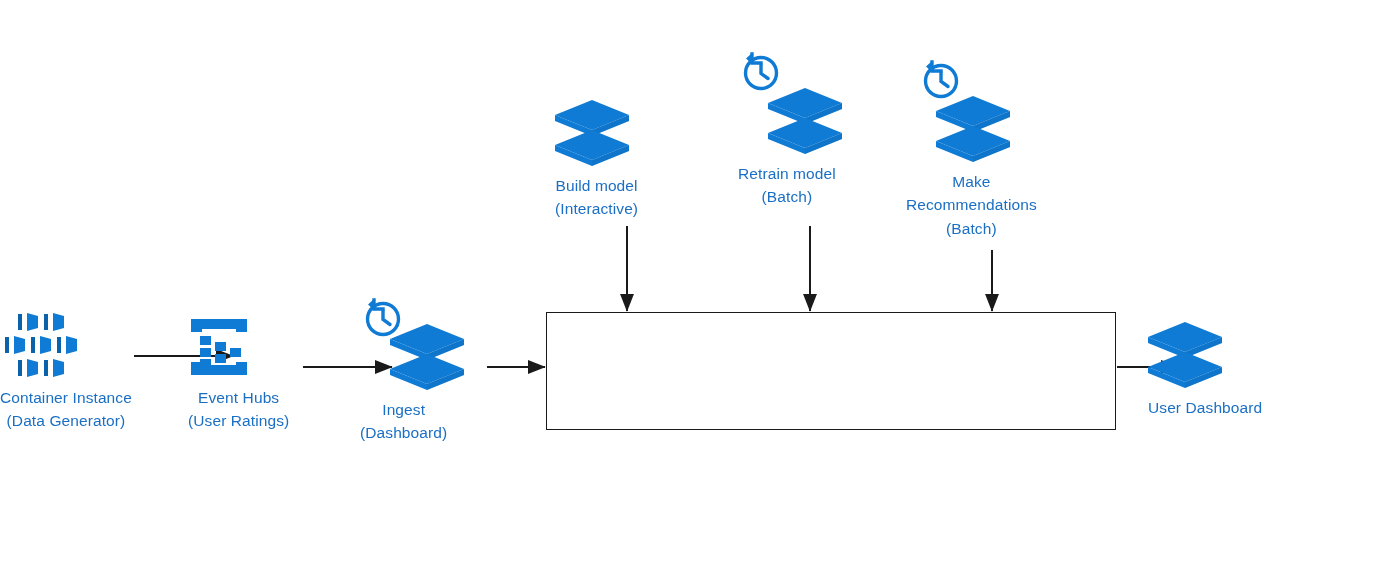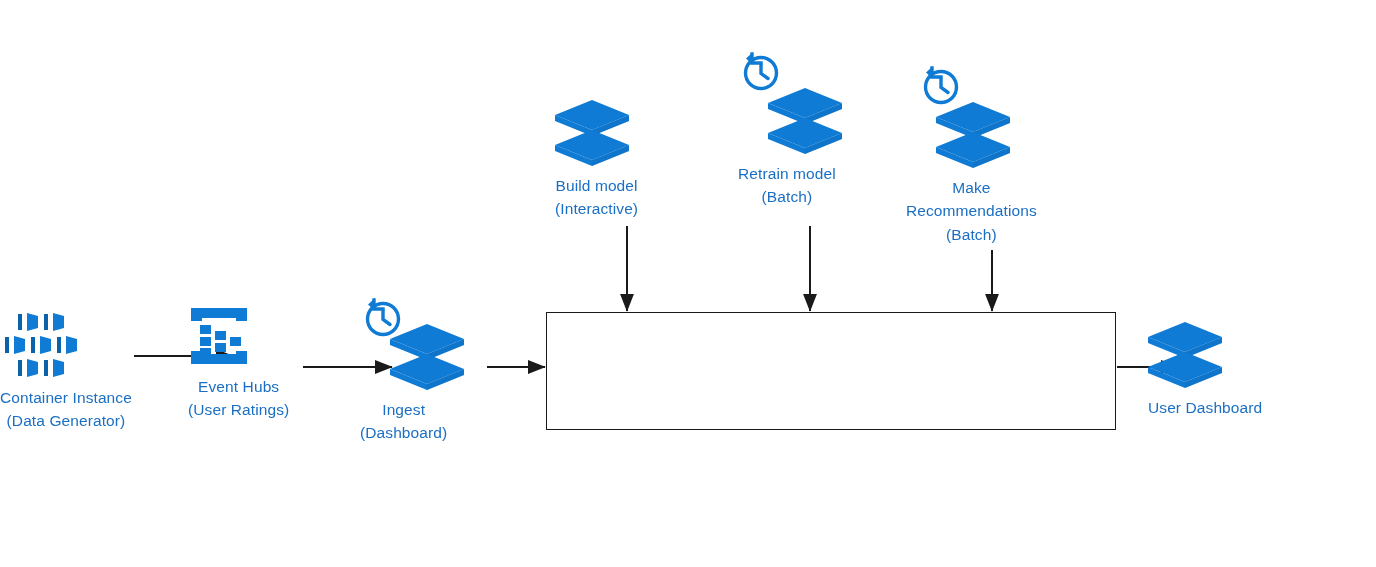--- a/index.html
+++ b/index.html
@@ -126,21 +126,21 @@
             <rect x="5" y="1" width="3" height="16" fill="#ffffff"></rect>
             <path d="M9 0 L20 3 L20 15 L9 18 Z" fill="#0f7bd4"></path>
           </g>
         </g>
       </svg>
     </span>
     <span class="label">Container Instance
 (Data Generator)</span>
   </div>
 
-  <div class="node" style="left:188px; top:305px; width:160px;">
+  <div class="node" style="left:188px; top:316px; width:160px;">
     <span class="icon-wrap">
       <svg width="62" height="62" viewBox="0 0 62 62" xmlns="http://www.w3.org/2000/svg">
         <g fill="#0f7bd4">
 
           <path d="M3 3 H59 V16 H48 V13 H14 V16 H3 Z"></path>
 
           <path d="M3 59 H59 V46 H48 V49 H14 V46 H3 Z"></path>
 
           <rect x="3" y="3" width="11" height="13"></rect>
           <rect x="3" y="46" width="11" height="13"></rect>
@@ -218,21 +218,21 @@
           <path d="M37 30 L74 45 L37 60 L0 45 Z" fill="#0f7bd4"></path>
           <path d="M0 45 L37 60 L74 45 L74 51 L37 66 L0 51 Z" fill="#0f7bd4"></path>
           <path d="M37 60 L74 45 L74 51 L37 66 Z" fill="#0a62ab" opacity="0.25"></path>
         </svg>
       </span>
     </span>
     <span class="label">Retrain model
 (Batch)</span>
   </div>
 
-  <div class="node" style="left:906px; top:64px; width:175px;">
+  <div class="node" style="left:906px; top:58px; width:175px;">
     <span class="icon-wrap" style="width:104px; height:108px;">
       <span class="clock-badge" style="left:12px; top:0px;">
         <svg width="44" height="44" viewBox="0 0 44 44" xmlns="http://www.w3.org/2000/svg">
           <circle cx="23" cy="23" r="15.5" fill="none" stroke="#0f7bd4" stroke-width="3.4"></circle>
           <path d="M23 14.5 V23.5 L30 28.5" fill="none" stroke="#0f7bd4" stroke-width="3.4" stroke-linecap="round"></path>
           <path d="M14 4 L14 13 L23 13" fill="none" stroke="#0f7bd4" stroke-width="3.4" stroke-linecap="square"></path>
           <path d="M8 8.5 L14.5 2.5 L14.5 14.5 Z" fill="#0f7bd4"></path>
         </svg>
       </span>
       <span style="position:absolute; left:30px; top:38px;">

